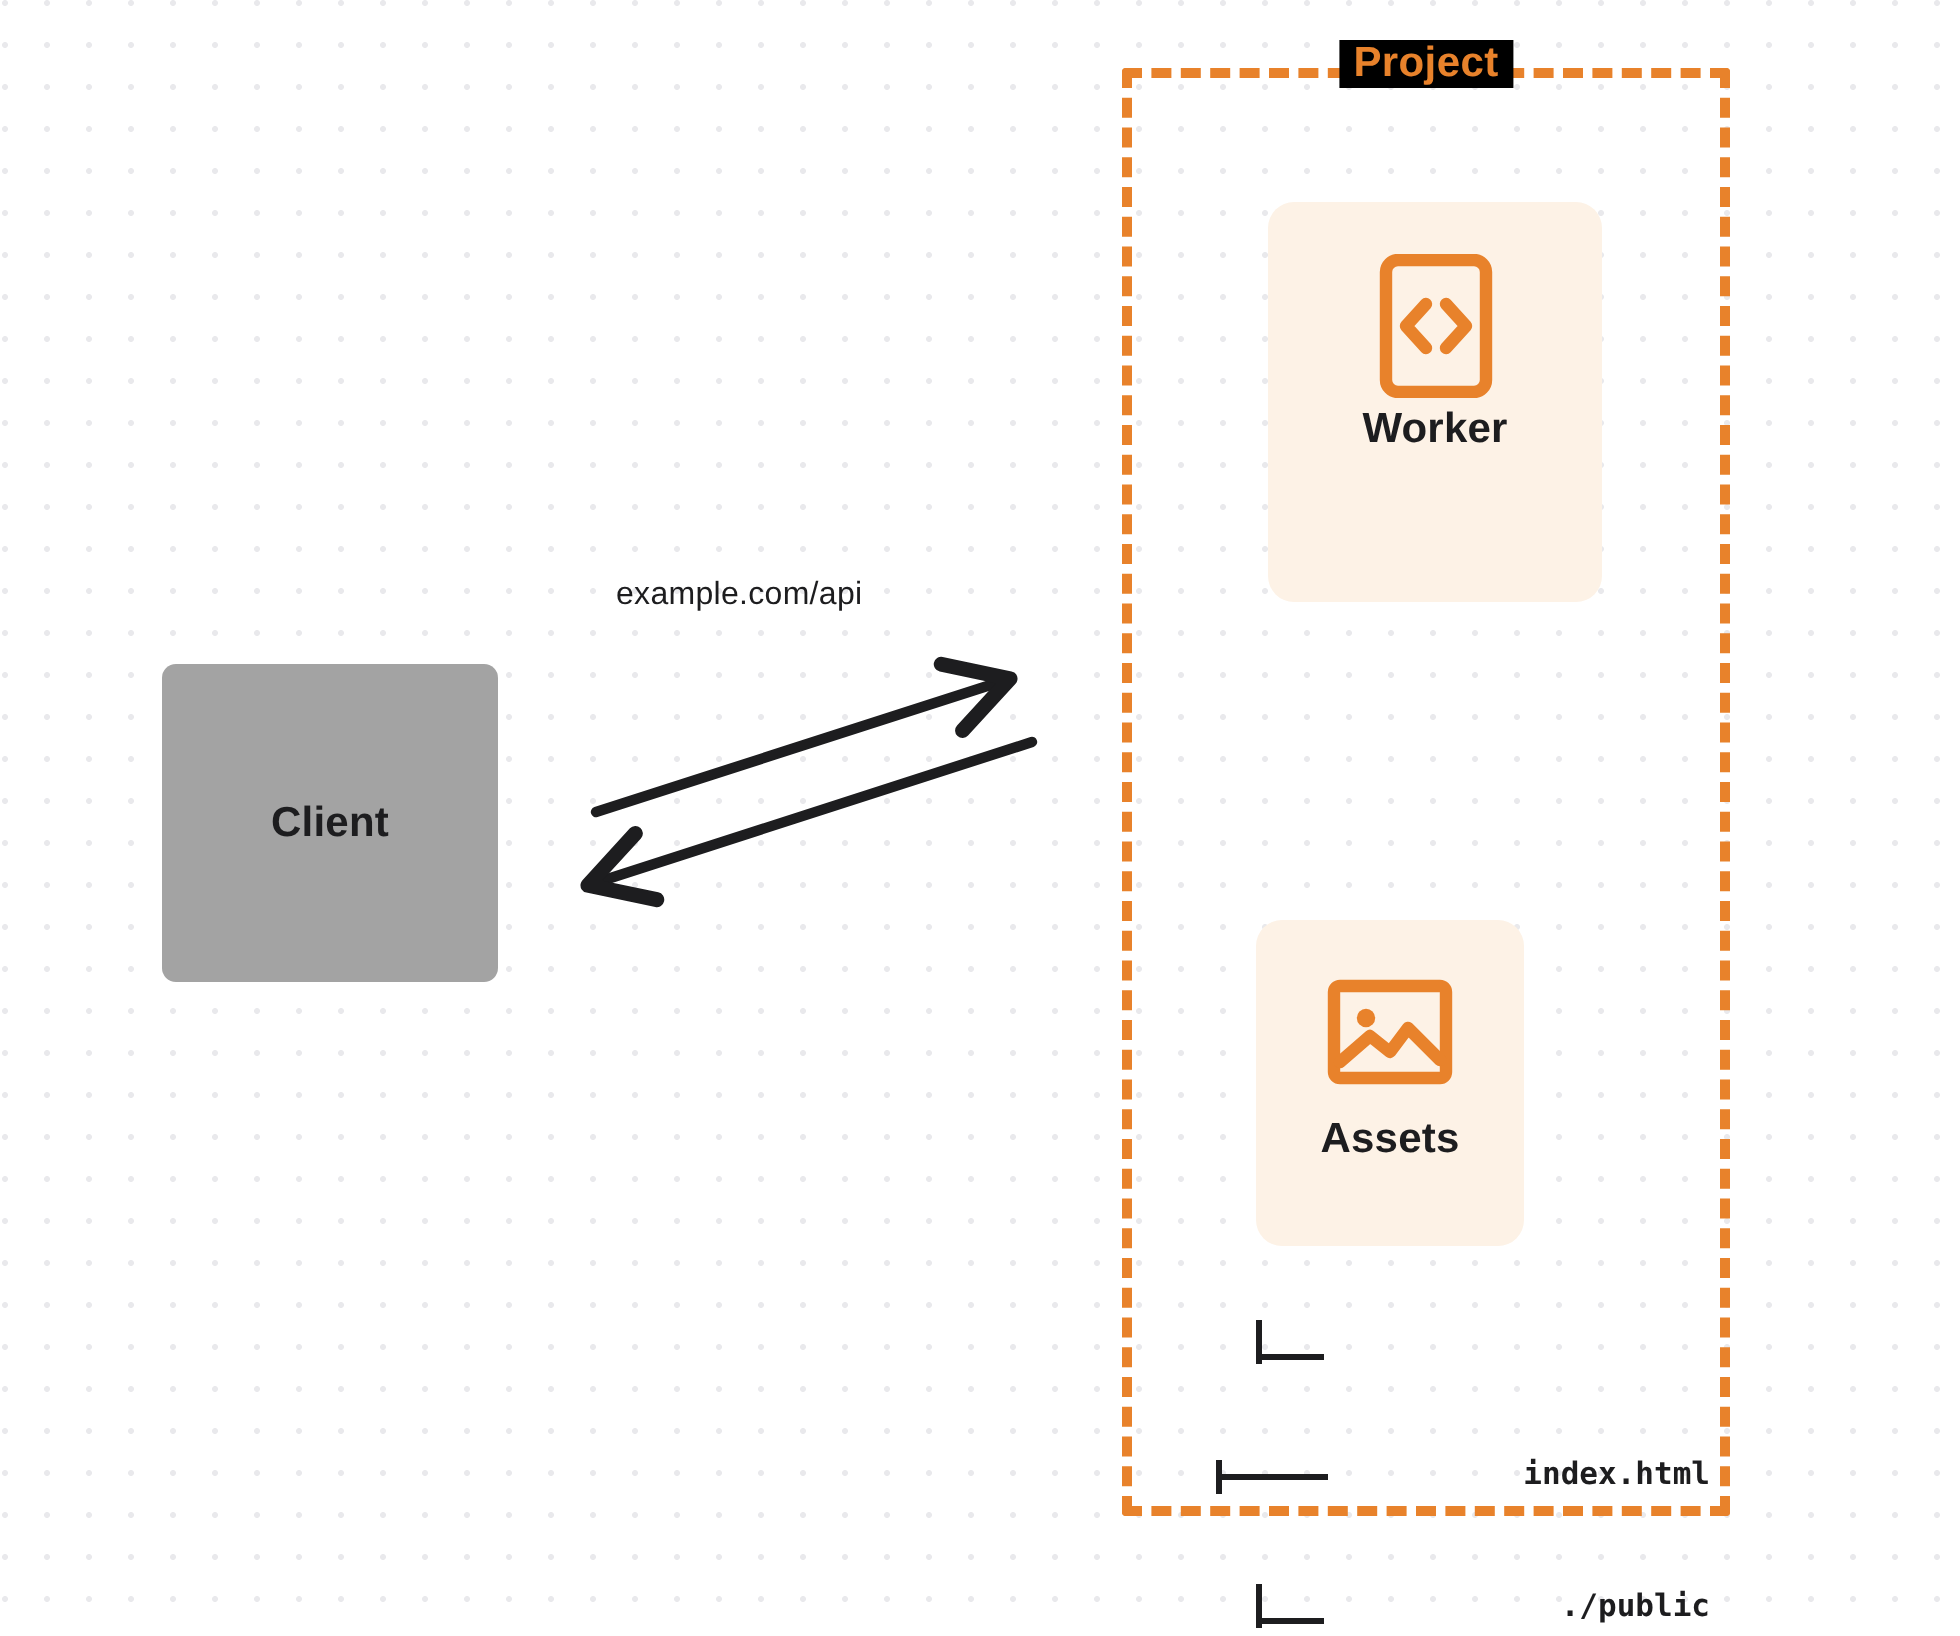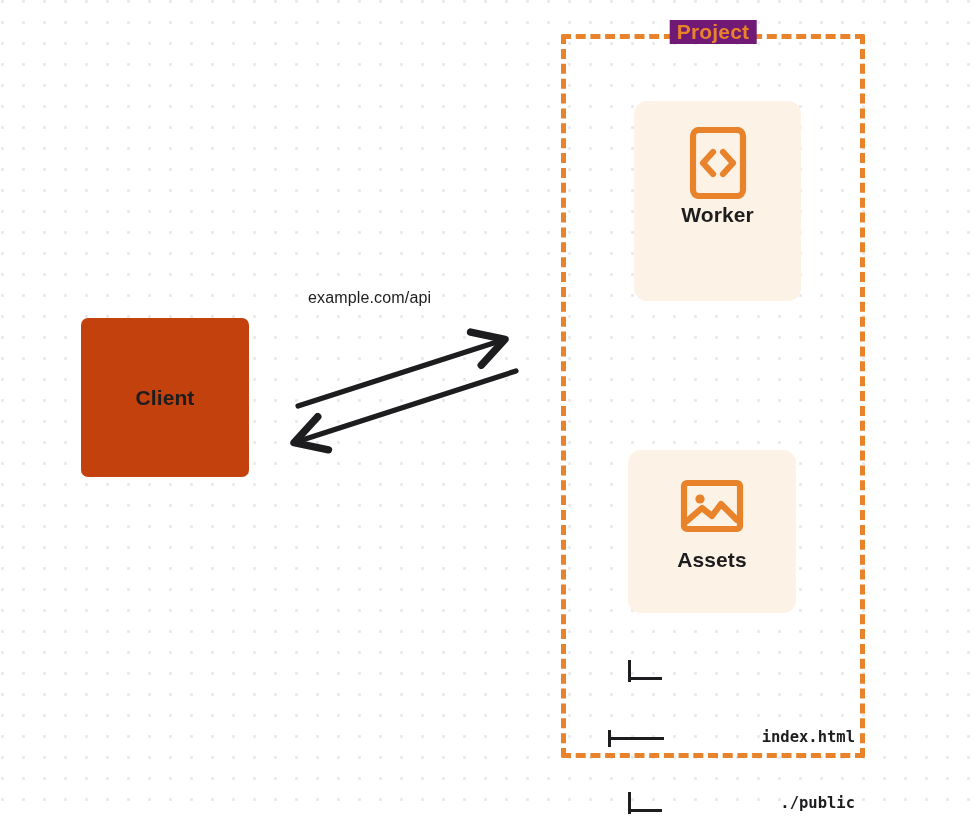--- a/index.html
+++ b/index.html
@@ -19,23 +19,23 @@
   }
   #canvas {
     position: absolute;
     left: 0; top: 0;
     width: 980px; height: 818px;
   }
 
   
   #client-node {
     position: absolute;
-    left: 81px; top: 318px;
+    left: 81px; top: 332px;
     width: 168px; height: 159px;
-    background: #c2410c;
+    background: #a3a3a3;
     border-radius: 7px;
     display: flex;
     align-items: center;
     justify-content: center;
   }
   #client-node .node-label {
     font-size: 21px;
     font-weight: bold;
     color: #1d1d1f;
     letter-spacing: 0.1px;
@@ -51,21 +51,21 @@
     position: absolute;
     left: 0; top: 0; right: 0; bottom: 0;
     border: 5px dashed #e8822b;
     border-radius: 2px;
   }
   #project-title {
     position: absolute;
     left: 50%;
     top: -14px;
     transform: translateX(-50%);
-    background: #701a75;
+    background: #000000;
     padding: 0 7px;
     font-size: 21px;
     font-weight: bold;
     color: #e8822b;
     letter-spacing: 0.2px;
     white-space: nowrap;
   }
 
   
   .card {
@@ -89,22 +89,22 @@
     font-size: 21px;
     font-weight: bold;
     color: #1d1d1f;
     letter-spacing: 0.1px;
   }
   #worker-card {
     left: 73px; top: 67px;
     width: 167px; height: 200px;
   }
   #assets-card {
-    left: 67px; top: 416px;
-    width: 168px; height: 163px;
+    left: 67px; top: 426px;
+    width: 134px; height: 163px;
   }
   #assets-card .card-icon {
     margin-top: 24px;
     width: 64px; height: 64px;
   }
   #assets-card .card-label { margin-top: 10px; }
 
   
   #file-tree {
     position: absolute;

